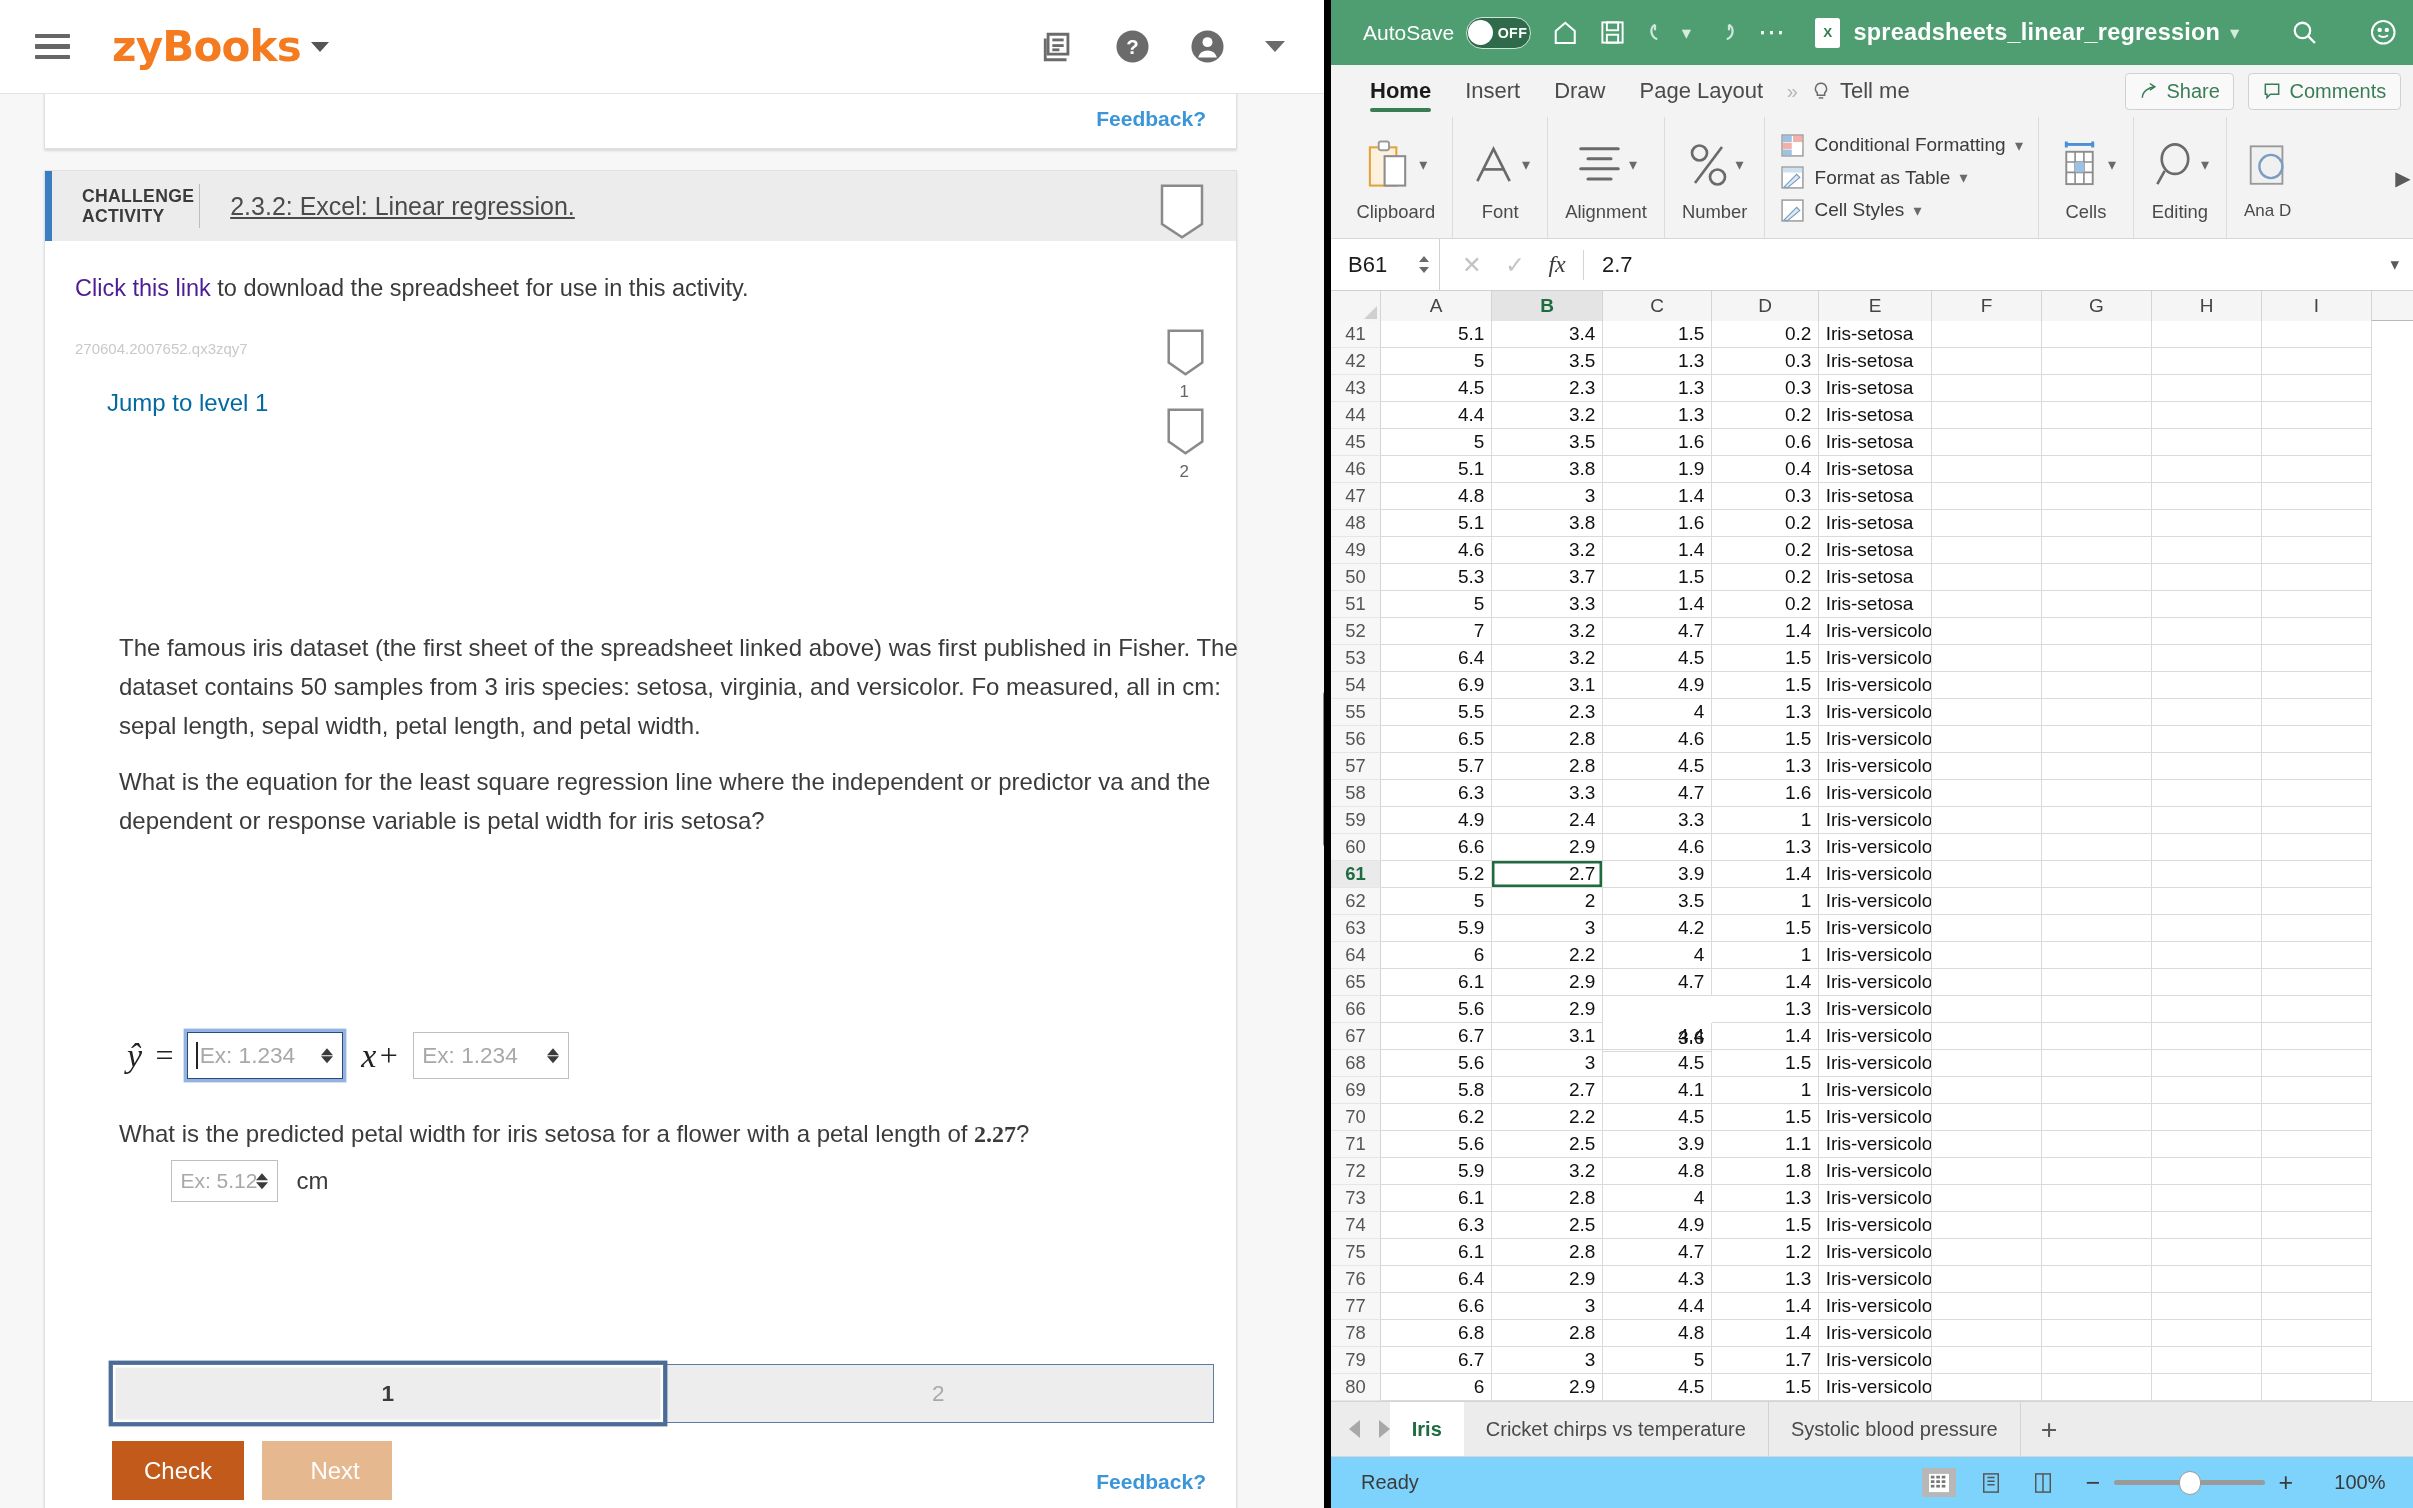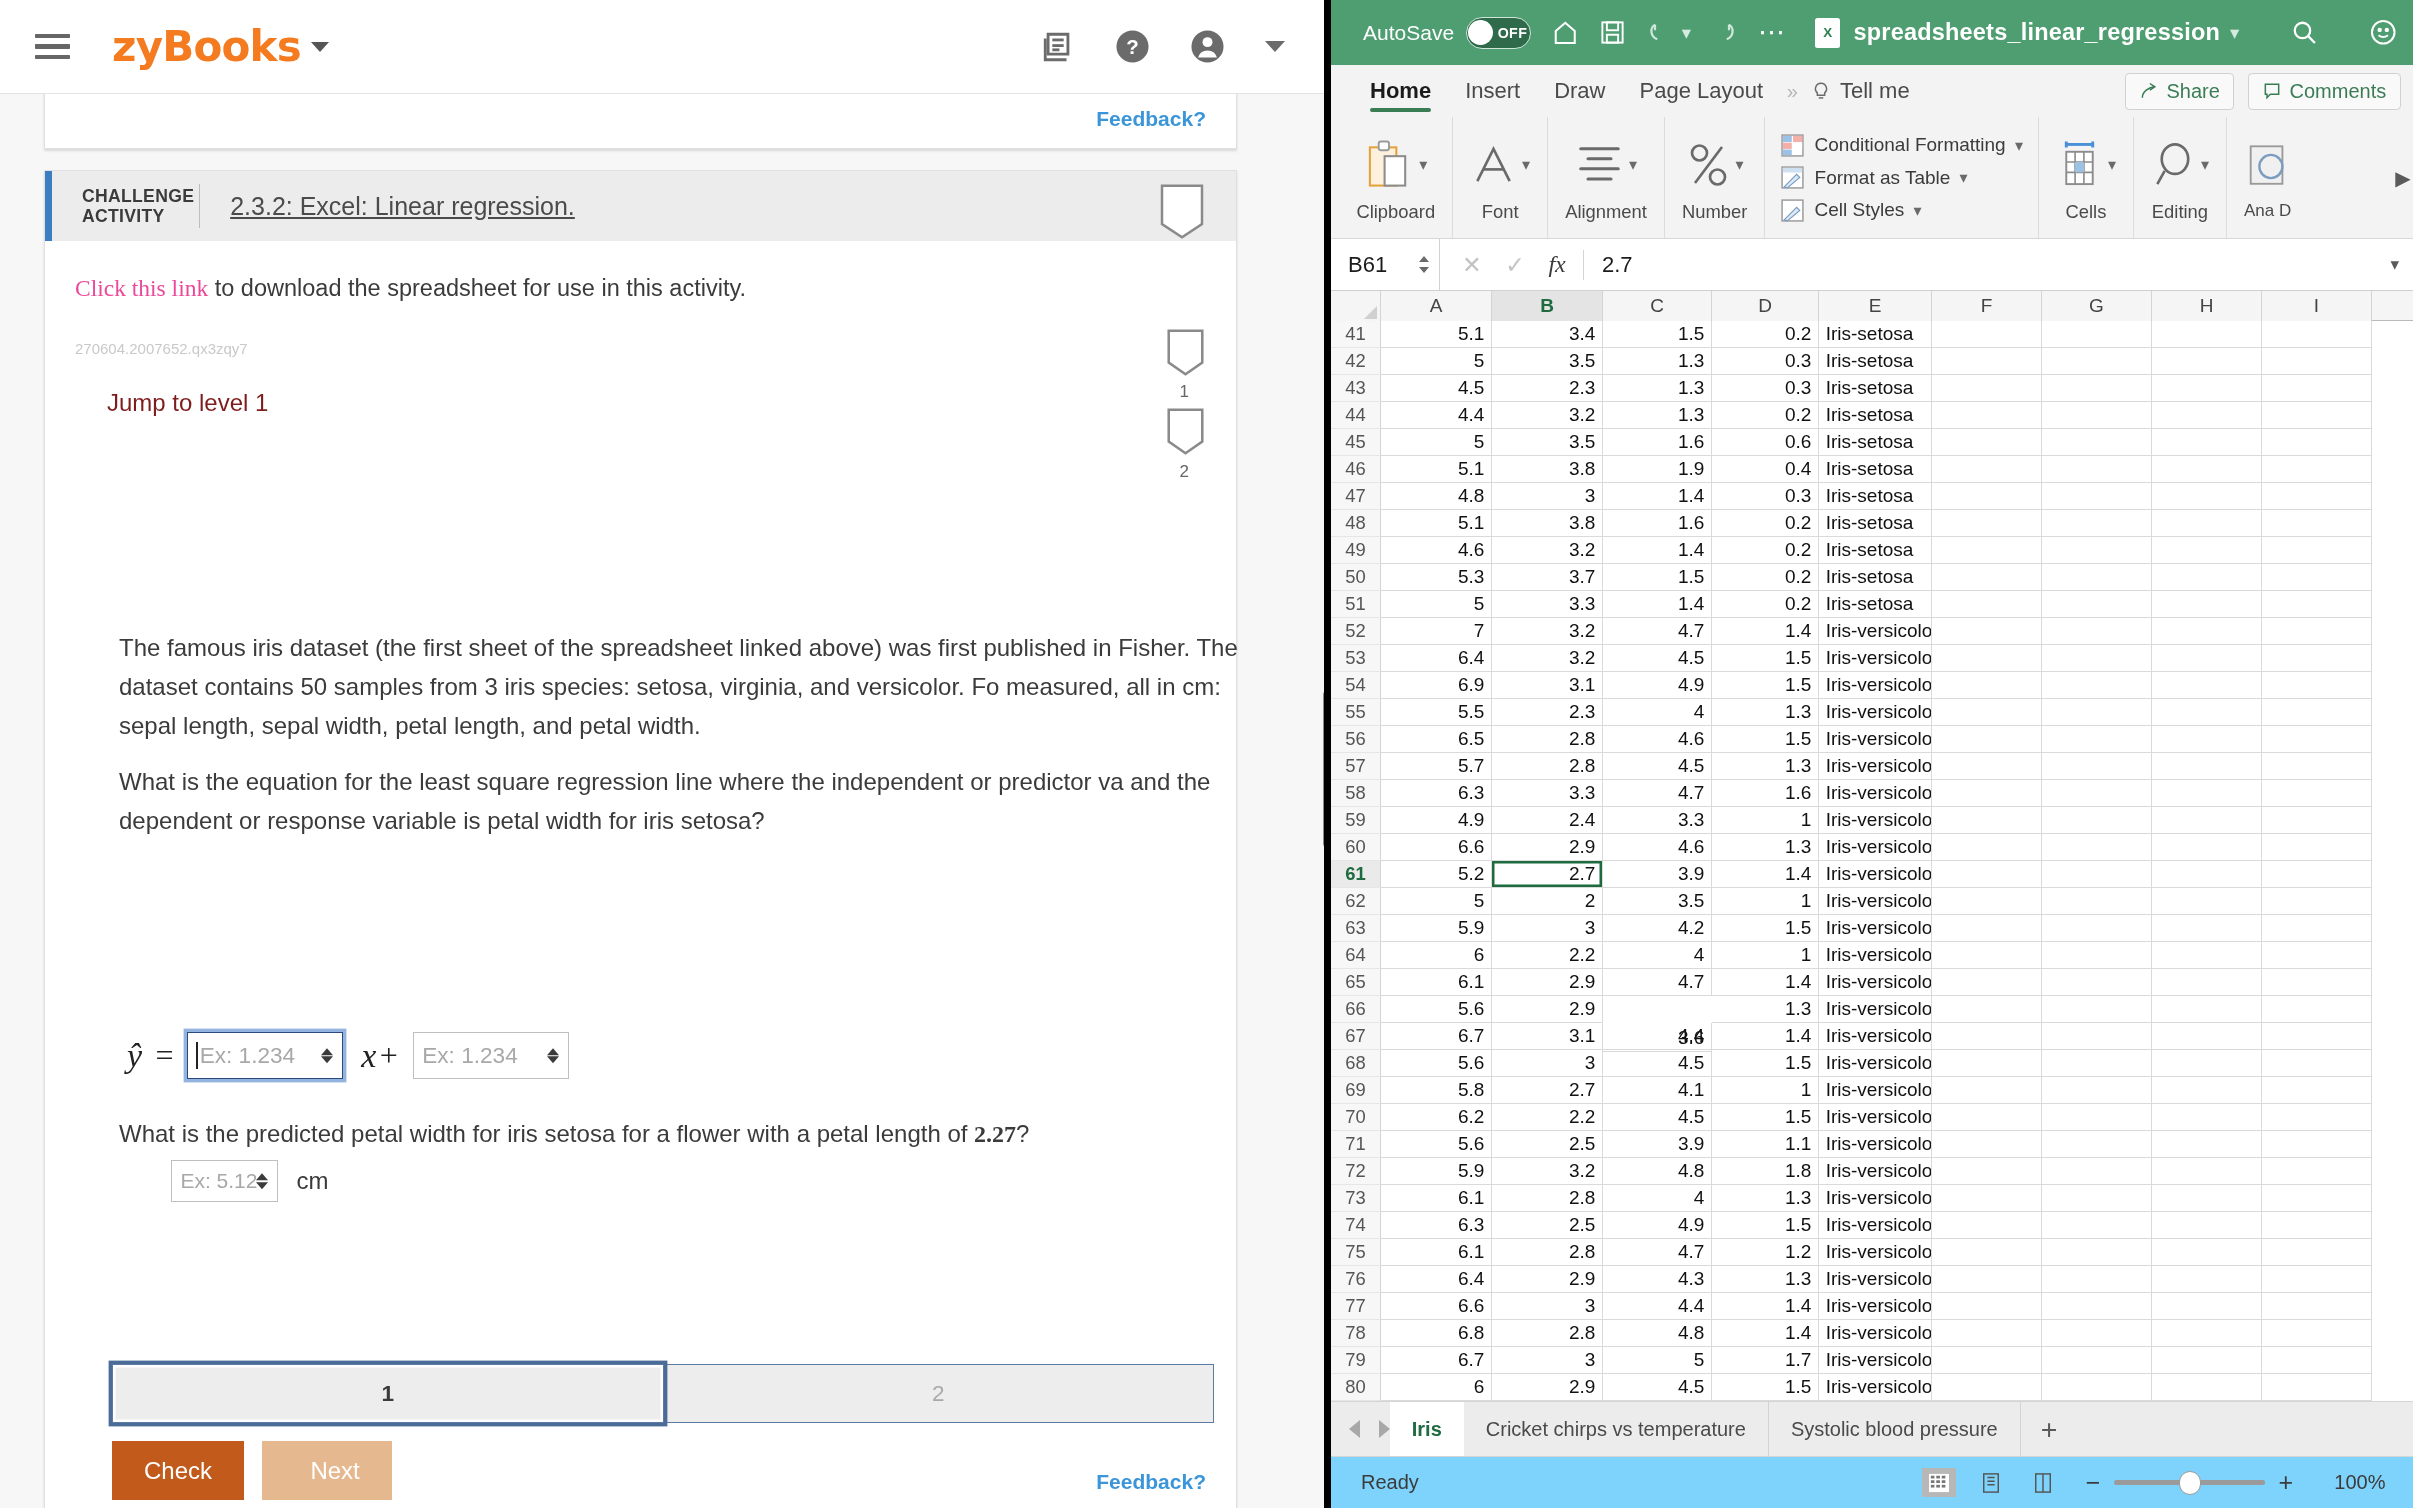--- a/index.html
+++ b/index.html
@@ -78,23 +78,23 @@
   .bm-sm {
     position:absolute; right:32px; width:37px;height:37px;
   }
   .bm-sm svg{display:block;}
   .bm-label{
     position:absolute; right:47px; font-size:17px; color:#666;
   }
 
   .body-pad { padding: 0 30px; }
   .dl-line { margin-top:34px; font-size:23.5px; color:#3b3b3b; }
-  .dl-link { color:#ec4899; cursor:pointer;font-family:Liberation Serif, serif; }
+  .dl-link { color:#4c1d95; cursor:pointer; }
   .act-id { margin-top:38px; font-size:15px; color:#c9c9c9; }
-  .jump-link { margin-top:32px; margin-left:32px; font-size:24px; color:#7f1d1d; cursor:pointer;}
+  .jump-link { margin-top:32px; margin-left:32px; font-size:24px; color:#0369a1; cursor:pointer;}
 
   .para { font-size:24px; color:#3b3b3b; line-height:1.63; margin-top:0; }
   #para1 { position:absolute; left:74px; top:457px; width:1165px;}
   #para2 { position:absolute; left:74px; top:591px; width:1165px;}
 
   .eq-row {
     position:absolute; left:82px; top:861px;
     display:flex; align-items:center; gap:0;
   }
   .math-y { font-family:"Liberation Serif", serif; font-style:italic; font-size:34px; color:#222; position:relative; }

